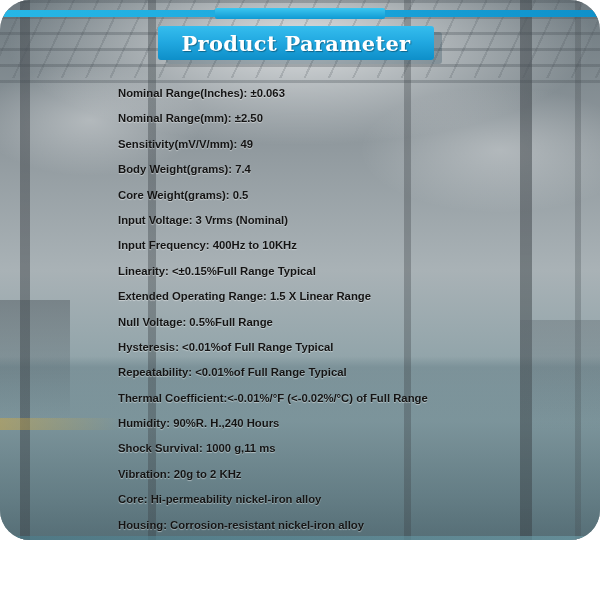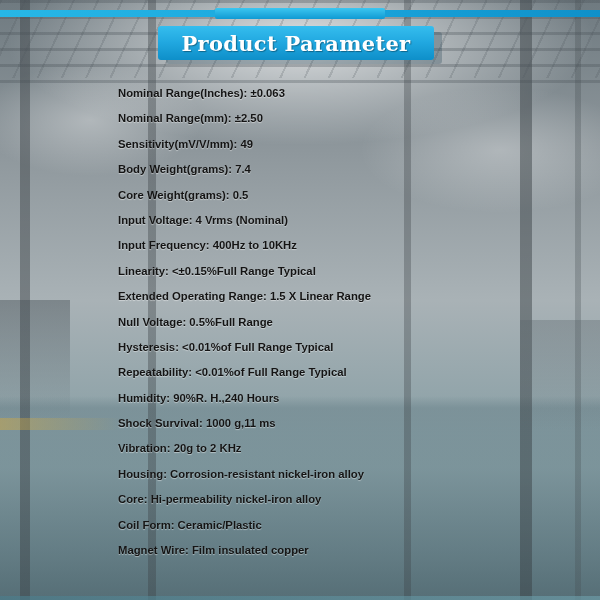--- a/index.html
+++ b/index.html
@@ -8,23 +8,24 @@
     padding: 0;
     width: 600px;
     height: 600px;
     overflow: hidden;
     font-family: "Liberation Sans", sans-serif;
   }
 
   #page {
     position: relative;
     width: 600px;
-    height: 600px;
+    height: 540px;
     background: #b9bfc3;
     overflow: hidden;
+    border-radius: 30px;
   }
 
   
   .bg {
     position: absolute;
     inset: 0;
     background:
       
       linear-gradient(to bottom,
         rgba(150,160,168,0.0) 0%,
@@ -168,31 +169,32 @@
       <span>Product Parameter</span>
     </div>
   </div>
 
   <div class="spec-list">
     <div class="spec-row">Nominal Range(Inches): ±0.063</div>
     <div class="spec-row">Nominal Range(mm): ±2.50</div>
     <div class="spec-row">Sensitivity(mV/V/mm): 49</div>
     <div class="spec-row">Body Weight(grams): 7.4</div>
     <div class="spec-row">Core Weight(grams): 0.5</div>
-    <div class="spec-row">Input Voltage: 4 Vrms (Nominal)</div>
+    <div class="spec-row">Input Voltage: 3 Vrms (Nominal)</div>
     <div class="spec-row">Input Frequency: 400Hz to 10KHz</div>
     <div class="spec-row">Linearity: &lt;±0.15%Full Range Typical</div>
     <div class="spec-row">Extended Operating Range: 1.5 X Linear Range</div>
     <div class="spec-row">Null Voltage: 0.5%Full Range</div>
     <div class="spec-row">Hysteresis: &lt;0.01%of Full Range Typical</div>
     <div class="spec-row">Repeatability: &lt;0.01%of Full Range Typical</div>
+    <div class="spec-row">Thermal Coefficient:&lt;-0.01%/°F (&lt;-0.02%/°C) of Full Range</div>
     <div class="spec-row">Humidity: 90%R. H.,240 Hours</div>
     <div class="spec-row">Shock Survival: 1000 g,11 ms</div>
     <div class="spec-row">Vibration: 20g to 2 KHz</div>
+    <div class="spec-row">Core: Hi-permeability nickel-iron alloy</div>
     <div class="spec-row">Housing: Corrosion-resistant nickel-iron alloy</div>
-    <div class="spec-row">Core: Hi-permeability nickel-iron alloy</div>
     <div class="spec-row">Coil Form: Ceramic/Plastic</div>
     <div class="spec-row">Magnet Wire: Film insulated copper</div>
 
   </div>
 
   <div class="bottom-bar"></div>
 </div>
 
 </body></html>

